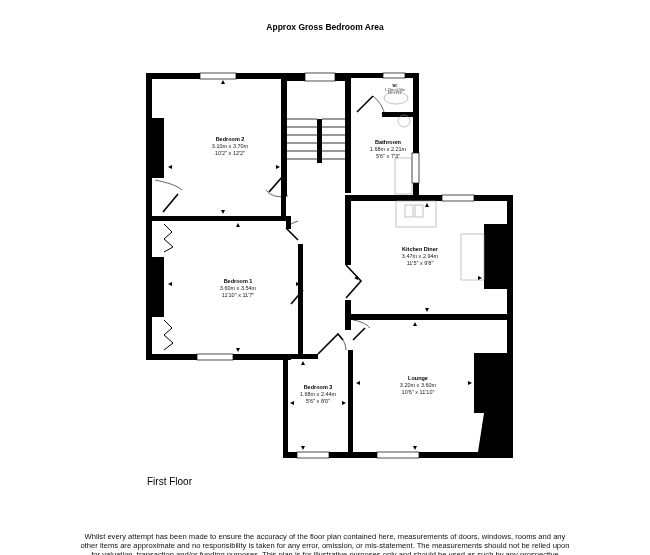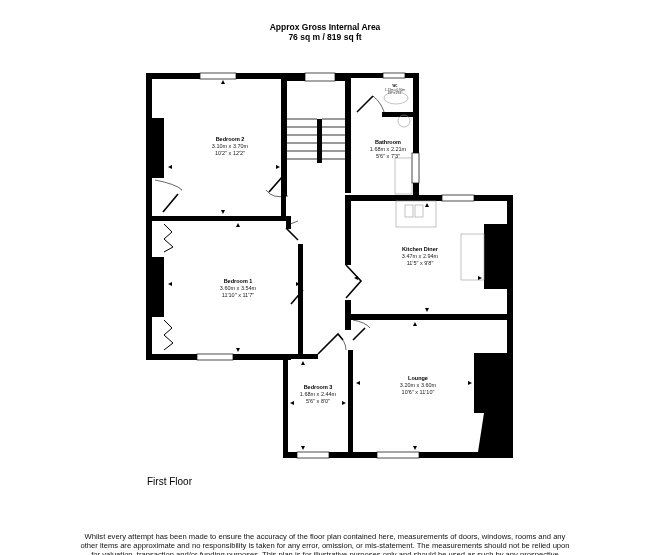--- a/index.html
+++ b/index.html
@@ -9,22 +9,21 @@
   .lbl { position:absolute; text-align:center; font-size:5.5px; line-height:7px; color:#222; }
   .lbl .nm { font-weight:bold; color:#000; }
   .lbl.tiny { font-size:3px; line-height:3.5px; }
   .floor { position:absolute; left:147px; top:476px; font-size:10px; }
   .disc { position:absolute; left:80px; width:490px; top:508px; text-align:center; font-size:7.6px; line-height:9.2px; color:#111;margin-top:24px; }
 </style>
 </head>
 <body>
 
 <div class="title">
-  <div>Approx Gross Internal Area</div>
-  <div>76 sq m / 819 sq ft</div>
+  <div>Approx Gross Bedroom Area</div>
 </div>
 
 <svg class="plan" width="650" height="555" viewBox="0 0 650 555">
   <g fill="#000">
 
     <rect x="146" y="73" width="6" height="287"></rect>
 
     <rect x="146" y="73" width="140" height="6"></rect>
 
     <rect x="152" y="118" width="12" height="60"></rect>

